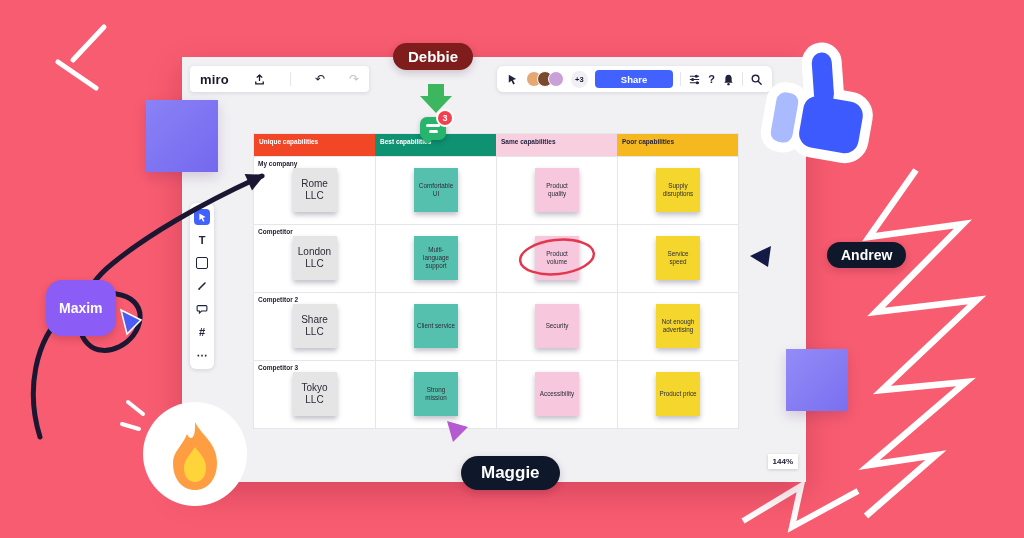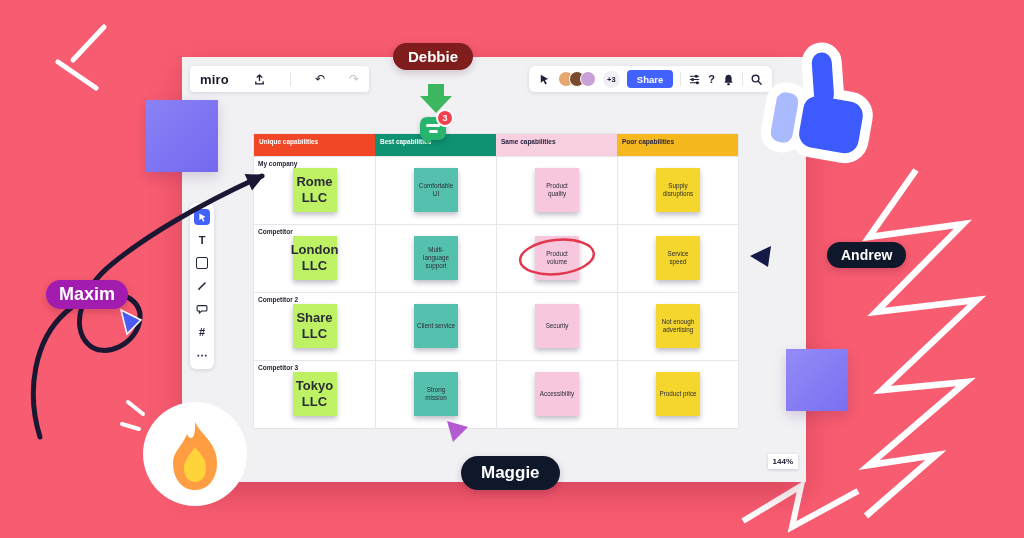--- a/index.html
+++ b/index.html
@@ -22,21 +22,21 @@
   .tb-right{position:absolute;right:34px;top:9px;height:26px;display:flex;align-items:center;
             gap:7px;background:#fff;border-radius:6px;padding:0 9px;
             box-shadow:0 1px 4px rgba(20,20,50,.12);}
   .avatars{display:flex;align-items:center;}
   .avatar{width:16px;height:16px;border-radius:50%;border:1.5px solid #fff;box-sizing:border-box;}
   .avatar+.avatar{margin-left:-5px;}
   .av0{background:#E5A873;} .av1{background:#7A4A2E;} .av2{background:#C9A0D8;}
   .more-collab{width:17px;height:17px;border-radius:50%;background:#EFEFF4;color:#1A1A2E;
                font-size:7.5px;font-weight:700;display:flex;align-items:center;justify-content:center;}
   .share-btn{background:#4262FF;color:#fff;border:none;border-radius:4px;height:18px;
-             padding:0 10px;font-size:9.5px;font-weight:600;font-family:inherit;}
+             padding:0 26px;font-size:9.5px;font-weight:600;font-family:inherit;}
   .help{font-size:11px;font-weight:700;color:#20233C;}
 
   
   .toolbar{position:absolute;left:8px;top:146px;width:24px;background:#fff;border-radius:6px;
            padding:6px 0;display:flex;flex-direction:column;align-items:center;gap:7px;
            box-shadow:0 1px 4px rgba(20,20,50,.14);}
   .tool{width:16px;height:16px;display:flex;align-items:center;justify-content:center;
         color:#20233C;font-size:11px;font-weight:700;}
   .tool-select{background:#4262FF;border-radius:4px;}
   .sticky-glyph{width:10px;height:10px;border:1.6px solid #20233C;border-radius:2px;}
@@ -52,21 +52,21 @@
   .hc3{background:#F5B81F;color:#231F3C;}
   .brow{display:grid;grid-template-columns:repeat(4,1fr);height:67px;border-top:1px solid #E6E6EA;}
   .cell{position:relative;border-left:1px solid #E6E6EA;display:flex;justify-content:center;
         align-items:flex-start;padding-top:11px;box-sizing:border-box;}
   .cell.first{border-left:none;}
   .rowlabel{position:absolute;left:4px;top:3px;font-size:6.5px;font-weight:700;color:#1C1D2E;}
   .sticky{width:44px;height:44px;display:flex;align-items:center;justify-content:center;
           text-align:center;padding:3px;box-sizing:border-box;
           box-shadow:0 3px 5px rgba(35,30,60,.28);color:#2B2C38;
           font-size:6.3px;line-height:1.25;}
-  .sc0{background:#bef264;font-size:13px;font-weight:700;line-height:1.2;}
+  .sc0{background:#e5e5e5;font-size:10px;font-weight:400;line-height:1.2;}
   .sc1{background:#55C0AE;}
   .sc2{background:#F7C7DE;}
   .sc3{background:#F5D62C;}
 
   .zoom-badge{position:absolute;right:8px;bottom:13px;background:#fff;border-radius:0;
               padding:3px 5px;font-size:8px;font-weight:700;color:#1A1A2E;
               box-shadow:0 1px 3px rgba(20,20,50,.18);}
 
   
   .bg-decor{position:absolute;left:0;top:0;z-index:1;pointer-events:none;}
@@ -87,21 +87,21 @@
   .ctail{position:absolute;left:4px;bottom:-3px;width:7px;height:7px;background:#27B56E;
          transform:rotate(45deg);border-radius:1px;}
   .cbadge{position:absolute;right:-8px;top:-8px;width:14px;height:14px;border-radius:50%;
           background:#F43F4F;color:#fff;font-size:9px;font-weight:700;display:flex;
           align-items:center;justify-content:center;border:2px solid #fff;}
 
   
   .pill{position:absolute;z-index:50;color:#fff;font-weight:600;border-radius:16px;
         padding:5px 15px;font-size:15px;box-shadow:0 3px 8px rgba(60,10,40,.2);}
   .pill-debbie{left:393px;top:43px;background:#7f1d1d;}
-  .pill-maxim{left:46px;top:280px;background:#a21caf;font-size:18px;padding:4px 13px;}
+  .pill-maxim{left:46px;top:280px;background:#8b5cf6;font-size:14px;padding:20px 13px;}
   .pill-andrew{left:827px;top:242px;background:#0f172a;font-size:14px;padding:5px 14px;}
   .pill-maggie{left:461px;top:456px;background:#0f172a;font-size:17px;padding:7px 20px;border-radius:19px;}
 </style>
 </head>
 <body>
 
 <div id="stage">
 
   <svg class="bg-decor" width="1024" height="538">
     <polyline points="916,170 869,237 963,224 876,312 977,300 882,390 966,382 869,465 936,455 866,516" fill="none" stroke="#fff" stroke-width="6.5"></polyline>

